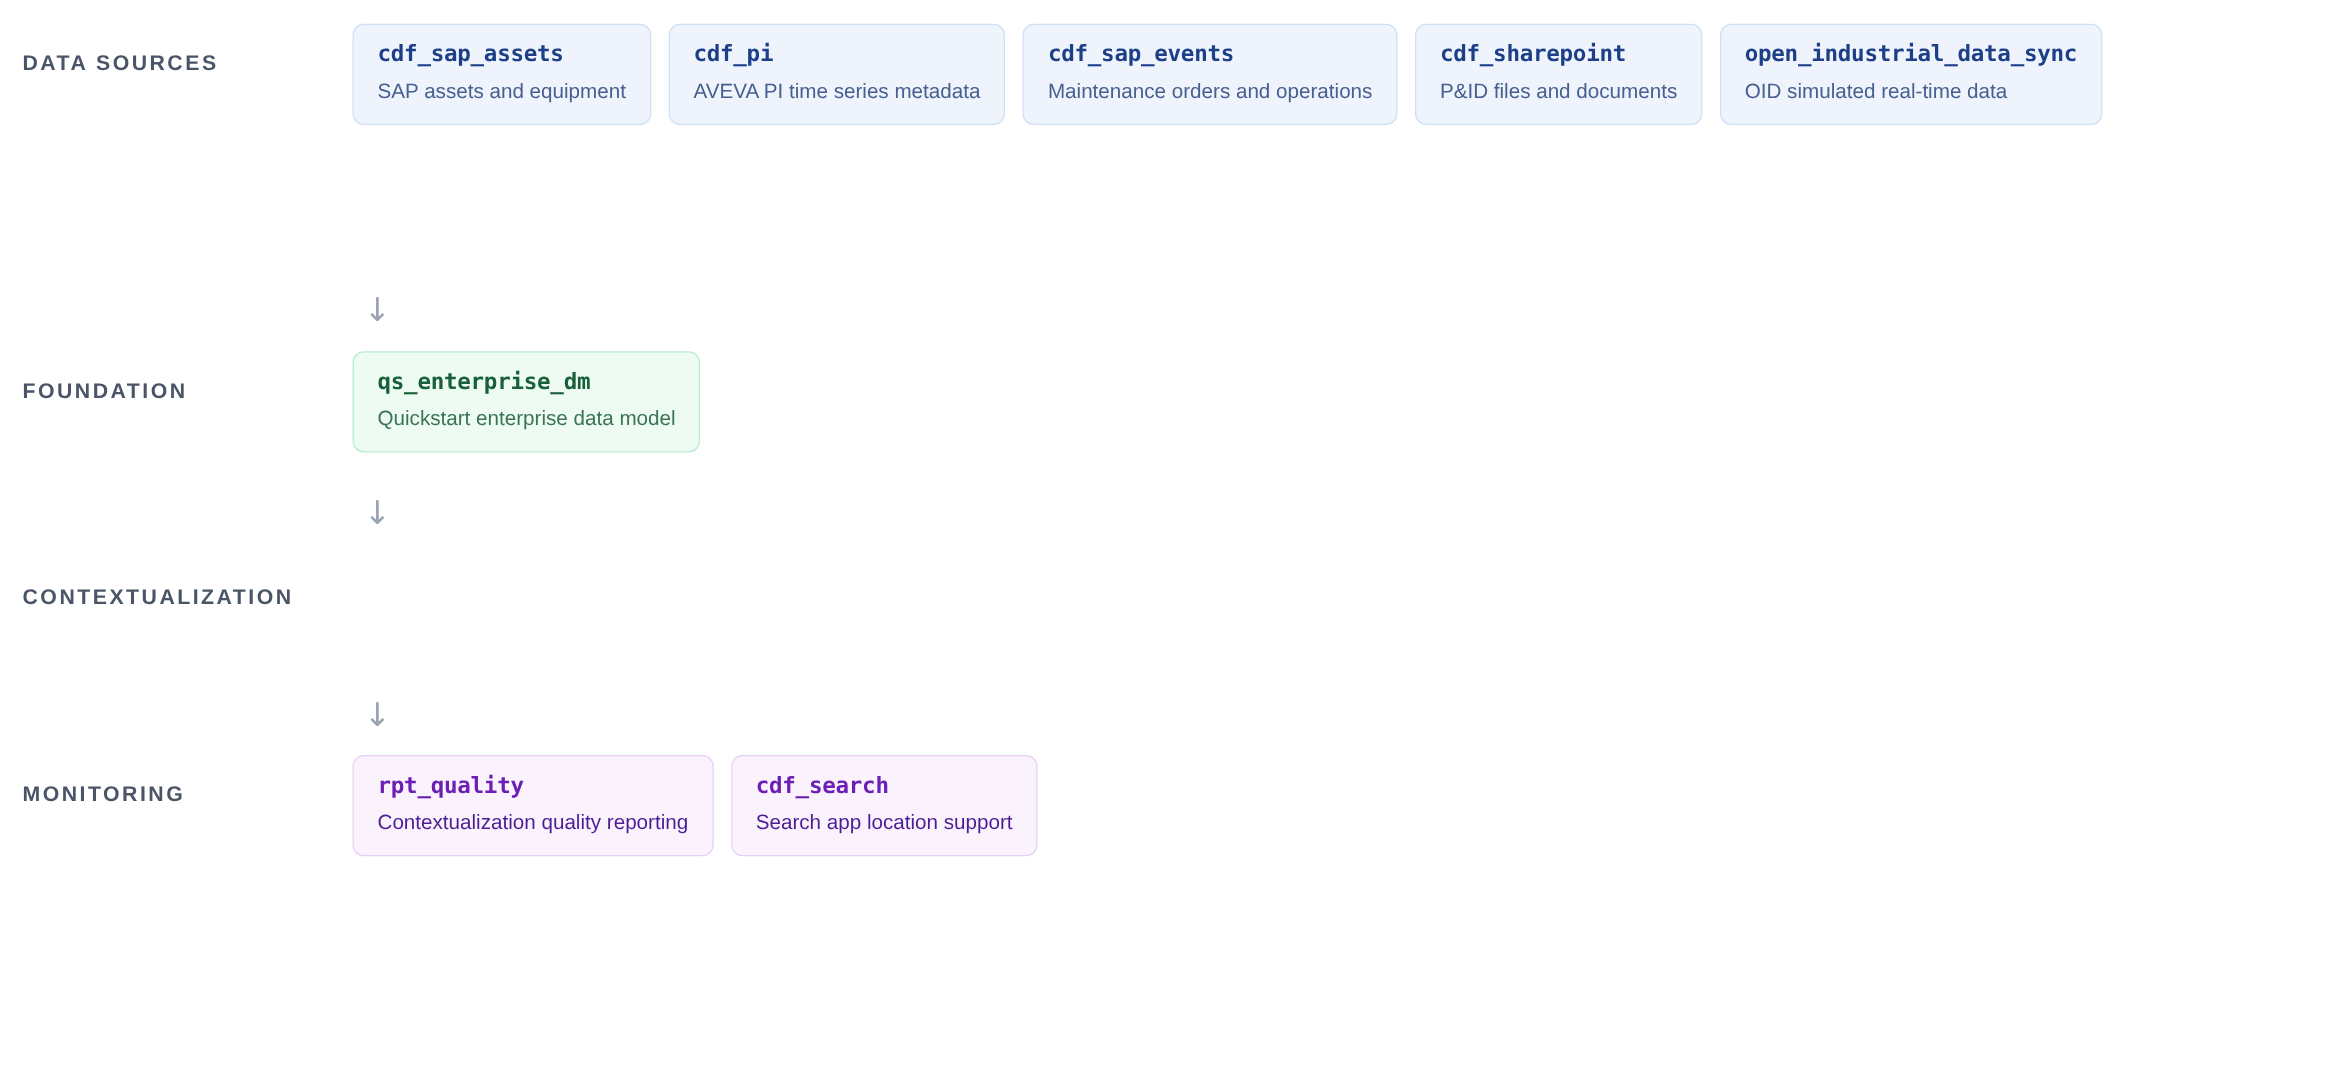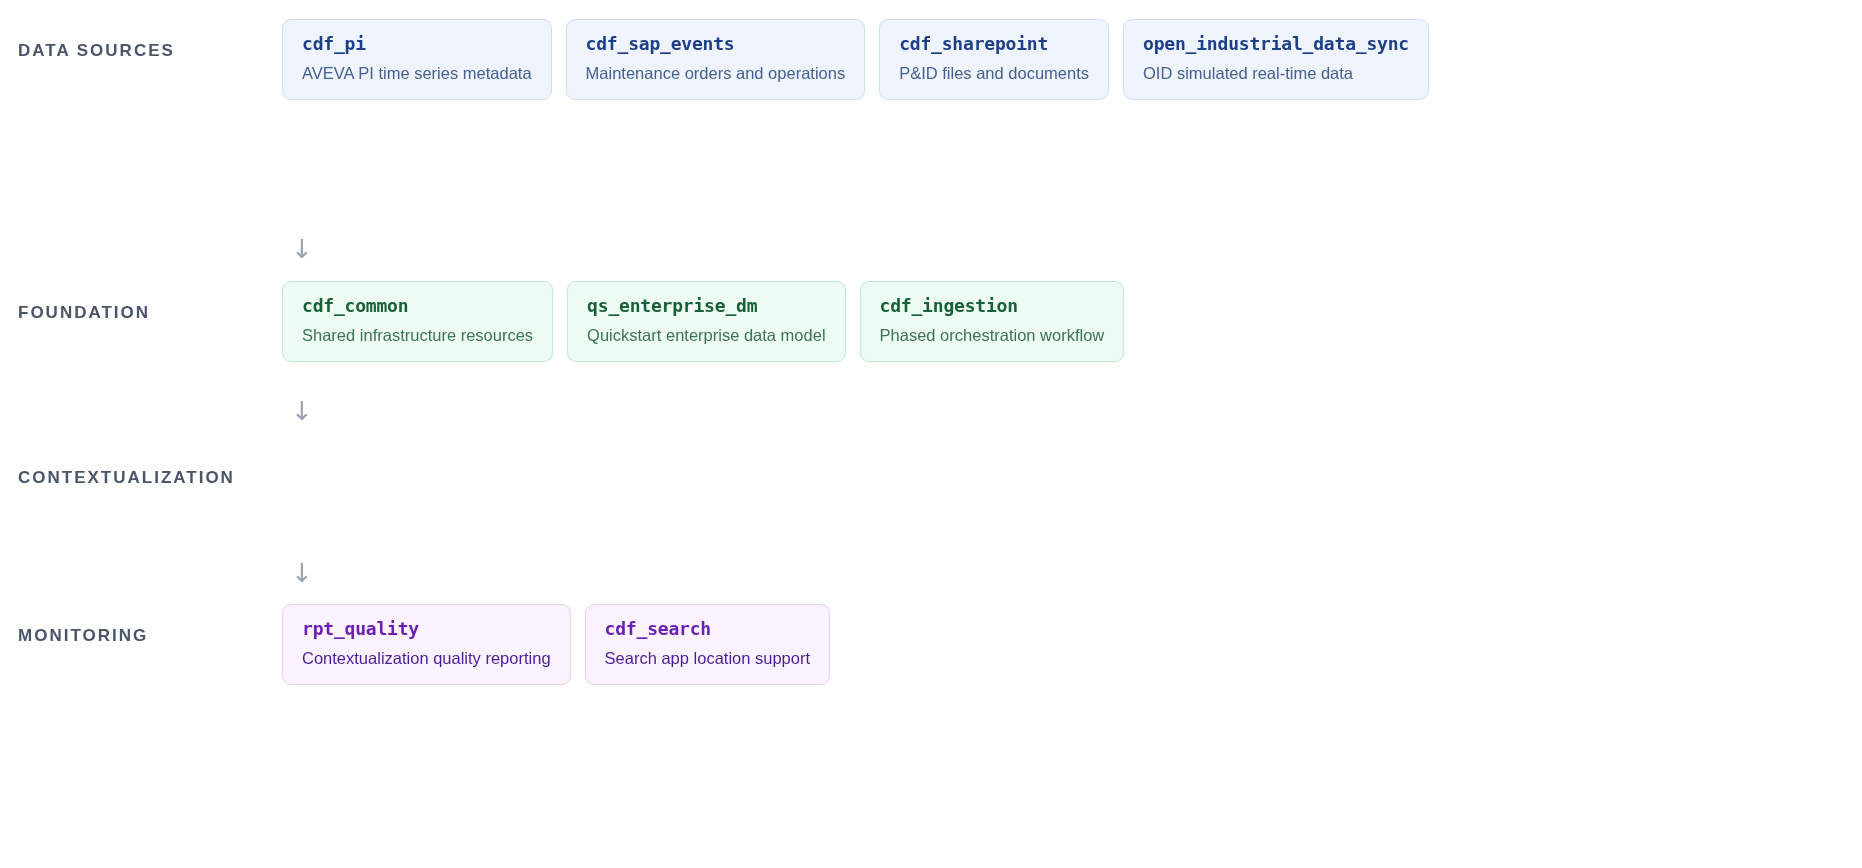--- a/index.html
+++ b/index.html
@@ -128,20 +128,24 @@
 </style>
 </head>
 <body>
 
 <div class="diagram">
 
   <div class="layer-row" id="row-data-sources">
     <div class="layer-label">DATA SOURCES</div>
     <div class="layer-cards">
 
+      <div class="card blue">
+        <div class="card-title">cdf_sap_assets</div>
+        <div class="card-desc">SAP assets and equipment</div>
+      </div>
 
       <div class="card blue">
         <div class="card-title">cdf_pi</div>
         <div class="card-desc">AVEVA PI time series metadata</div>
       </div>
 
       <div class="card blue">
         <div class="card-title">cdf_sap_events</div>
         <div class="card-desc">Maintenance orders and operations</div>
       </div>
@@ -158,34 +162,26 @@
 
     </div>
   </div>
 
   <div class="connector" id="arrow-1">↓</div>
 
   <div class="layer-row" id="row-foundation">
     <div class="layer-label">FOUNDATION</div>
     <div class="layer-cards">
 
-      <div class="card green">
-        <div class="card-title">cdf_common</div>
-        <div class="card-desc">Shared infrastructure resources</div>
-      </div>
 
       <div class="card green">
         <div class="card-title">qs_enterprise_dm</div>
         <div class="card-desc">Quickstart enterprise data model</div>
       </div>
 
-      <div class="card green">
-        <div class="card-title">cdf_ingestion</div>
-        <div class="card-desc">Phased orchestration workflow</div>
-      </div>
 
     </div>
   </div>
 
   <div class="connector" id="arrow-2">↓</div>
 
   <div class="layer-row" id="row-contextualization">
     <div class="layer-label">CONTEXTUALIZATION</div>
   </div>
 

